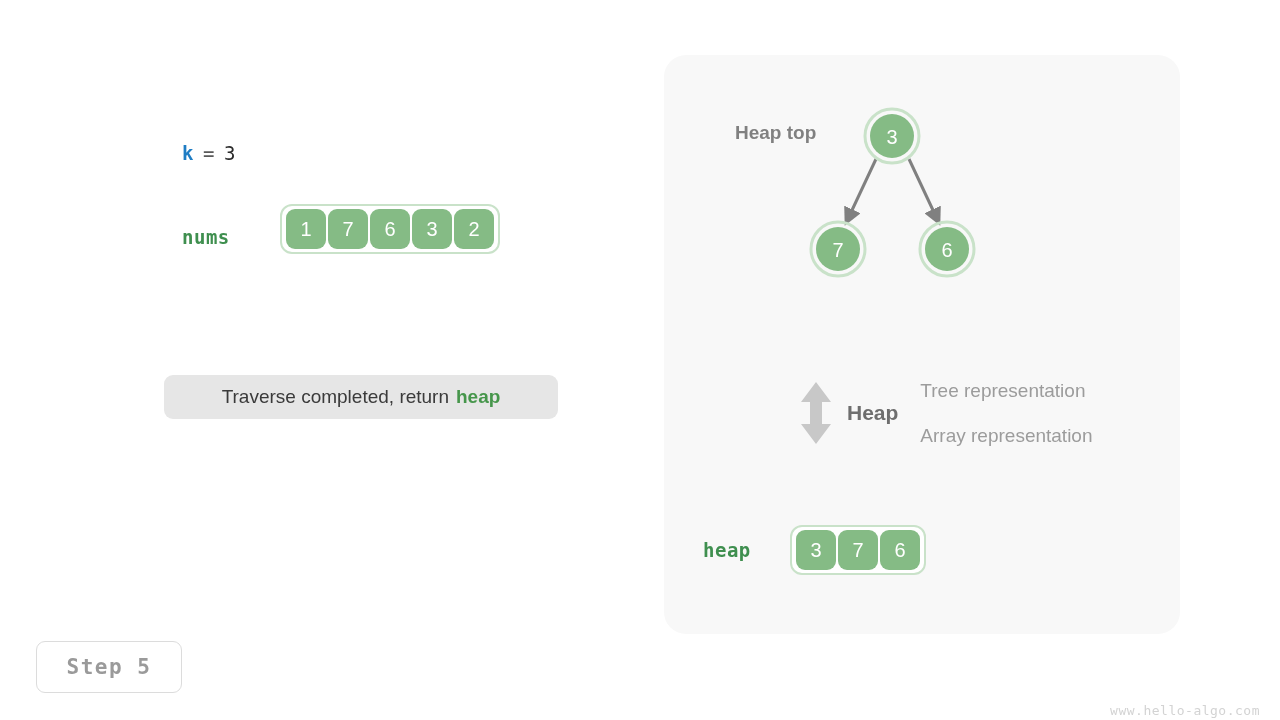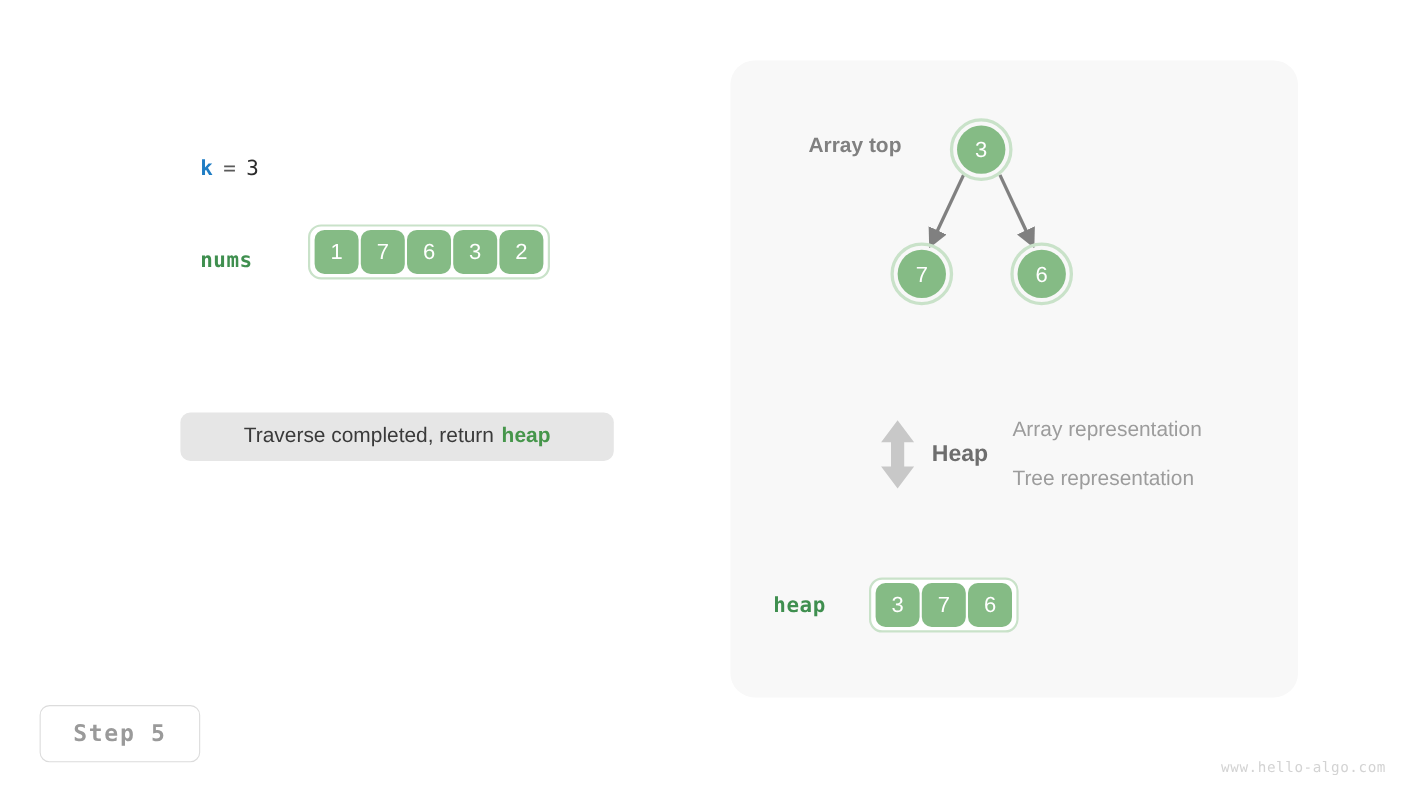--- a/index.html
+++ b/index.html
@@ -108,21 +108,21 @@
     font-weight: bold;
     color: #9a9a9a;
     letter-spacing: 1.5px;
     background: #ffffff;
   }
 
   
   .watermark {
     position: absolute;
     right: 20px;
-    bottom: 14px;
+    bottom: 2px;
     font-family: "DejaVu Sans Mono", monospace;
     font-size: 13px;
     color: #d3d3d3;
     letter-spacing: 0.5px;
   }
 
   
   .panel {
     position: absolute;
     left: 664px;
@@ -219,21 +219,21 @@
 
 <div class="message-box">
   <span>Traverse completed, return</span>
   <span class="hl">heap</span>
 </div>
 
 <div class="step-badge">Step 5</div>
 
 <div class="watermark">www.hello-algo.com</div>
 
-<div class="heap-top-label">Array top</div>
+<div class="heap-top-label">Heap top</div>
 
 <svg class="tree-svg" viewBox="0 0 516 579">
   <defs>
     <marker id="arrowhead" markerWidth="6" markerHeight="6" refX="5" refY="3" orient="auto">
       <path d="M0,0 L6,3 L0,6 z" fill="#808080"></path>
     </marker>
   </defs>
 
   <line x1="212" y1="104" x2="182" y2="168" stroke="#808080" stroke-width="3" marker-end="url(#arrowhead)"></line>
   <line x1="245" y1="104" x2="275" y2="168" stroke="#808080" stroke-width="3" marker-end="url(#arrowhead)"></line>
@@ -256,22 +256,22 @@
     <text class="node-text" x="283" y="195">6</text>
   </g>
 </svg>
 
 <div class="legend">
   <svg class="legend-arrow" viewBox="0 0 42 66">
     <path d="M21 2 L36 22 L27 22 L27 44 L36 44 L21 64 L6 44 L15 44 L15 22 L6 22 Z" fill="#c8c8c8"></path>
   </svg>
   <span class="legend-heap">Heap</span>
   <div class="legend-texts">
+    <div>Tree representation</div>
     <div>Array representation</div>
-    <div>Tree representation</div>
   </div>
 </div>
 
 <div class="heap-row">
   <span class="var-label">heap</span>
   <div class="array-box">
     <div class="array-cell">3</div>
     <div class="array-cell">7</div>
     <div class="array-cell">6</div>
   </div>

